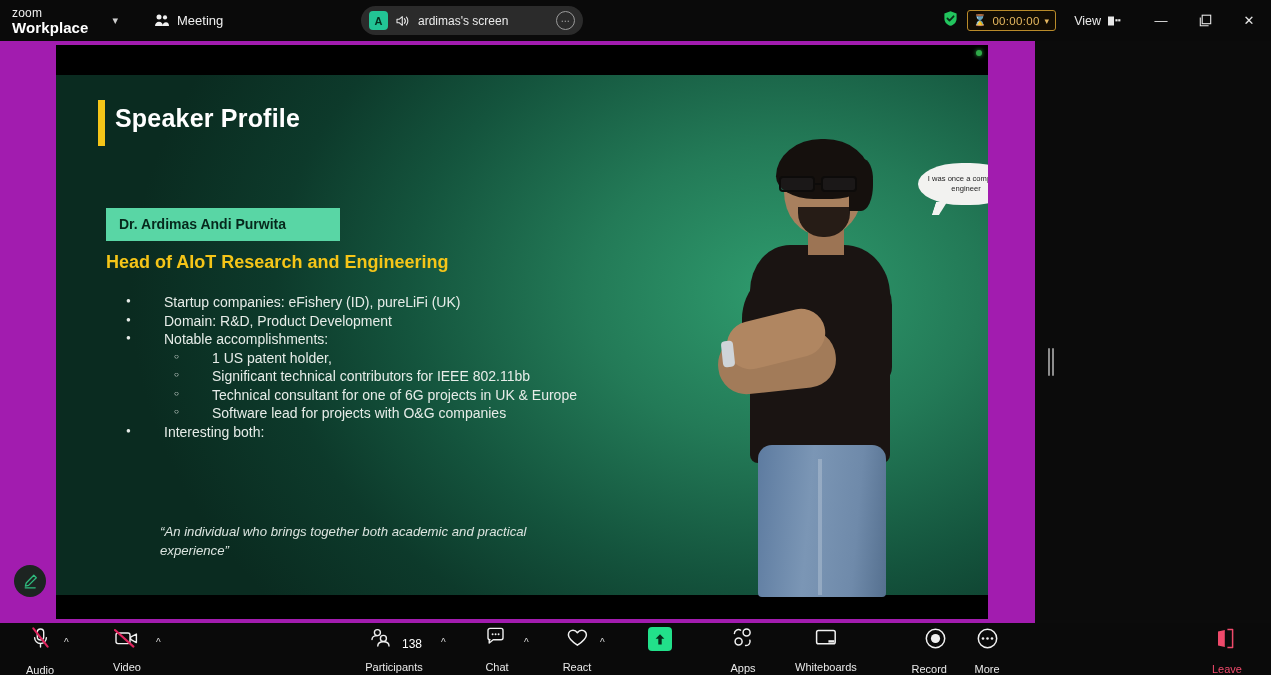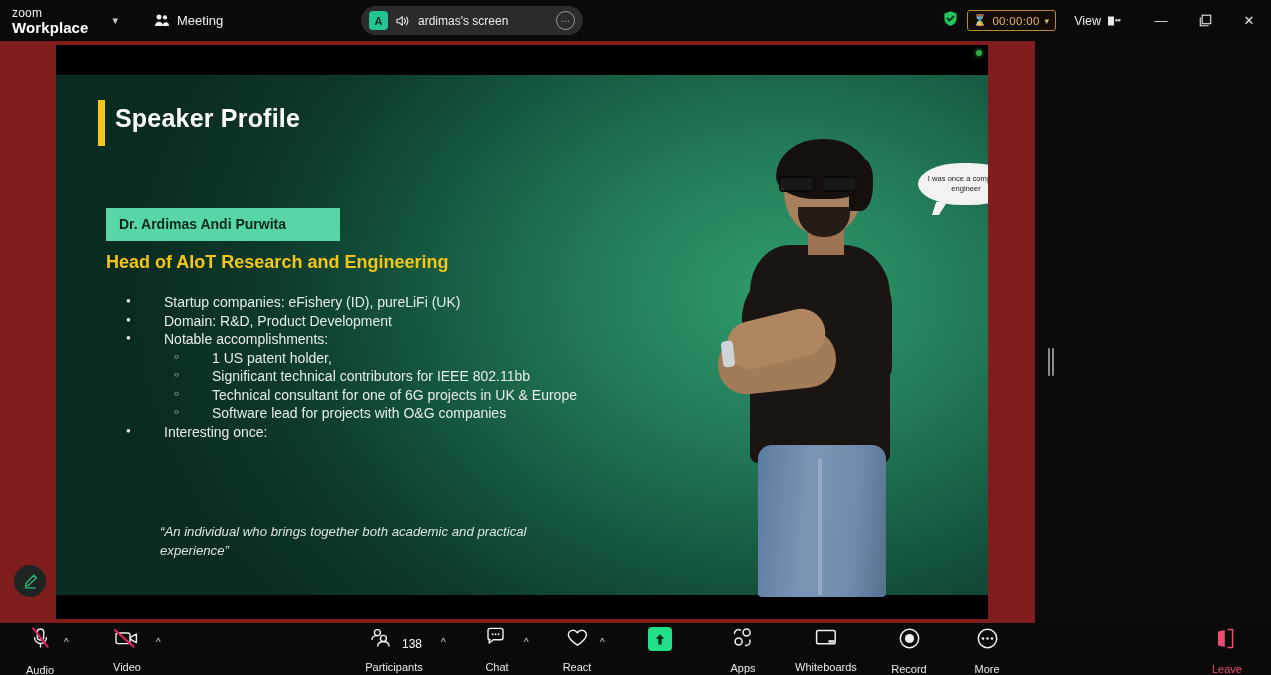--- a/index.html
+++ b/index.html
@@ -45,21 +45,21 @@
     border: 1px solid #b98b2a; border-radius: 3px; background: #120c03;
   }
   .timer .t { color: #e6b860; font-size: 11.5px; letter-spacing: .3px; }
   .timer .hg { color: #e6b860; font-size: 11px; }
   .timer .cv { color: #e6b860; font-size: 9px; }
   .viewbtn { display: flex; align-items: center; gap: 6px; margin-left: 18px; color: #eaeaea; font-size: 12.5px; }
   .wctrl { display: flex; align-items: center; margin-left: 18px; }
   .wctrl div { width: 44px; height: 41px; display: flex; align-items: center; justify-content: center; color: #e8e8e8; font-size: 13px; }
 
   
-  .stage { position: absolute; left: 0; top: 41px; width: 1035px; height: 582px; background: #7f1d1d; }
+  .stage { position: absolute; left: 0; top: 41px; width: 1035px; height: 582px; background: #a21caf; }
   .share-frame { position: absolute; left: 56px; top: 4px; width: 932px; height: 574px; background: #000; overflow: hidden; }
   .greendot { position: absolute; right: 6px; top: 5px; width: 6px; height: 6px; border-radius: 50%; background: #2faa49; box-shadow: 0 0 4px #2faa49; }
 
   .slide {
     position: absolute; left: 0; top: 30px; width: 932px; height: 520px;
     background:
       radial-gradient(ellipse 70% 95% at 78% 42%, #2f9c6e 0%, #237a57 30%, #14543d 58%, #0d3a2b 78%, #0a2b20 100%),
       linear-gradient(160deg, #133d2d 0%, #0e3326 55%, #0a2b20 100%);
   }
   .accent-bar { position: absolute; left: 42px; top: 25px; width: 7px; height: 46px; background: #f5c518; }
@@ -228,21 +228,21 @@
         <div class="role">Head of AIoT Research and Engineering</div>
 
         <div class="bullets">
           <div class="b1">Startup companies: eFishery (ID), pureLiFi (UK)</div>
           <div class="b1">Domain: R&amp;D, Product Development</div>
           <div class="b1">Notable accomplishments:</div>
           <div class="b2">1 US patent holder,</div>
           <div class="b2">Significant technical contributors for IEEE 802.11bb</div>
           <div class="b2">Technical consultant for one of 6G projects in UK &amp; Europe</div>
           <div class="b2">Software lead for projects with O&amp;G companies</div>
-          <div class="b1">Interesting once:</div>
+          <div class="b1">Interesting both:</div>
         </div>
 
         <div class="quote">“An individual who brings together both academic and practical experience”</div>
 
         <div class="person">
           <div class="p-shoulder"></div>
           <div class="p-shirt"></div>
           <div class="p-jeans"></div>
           <div class="p-jeans-l"></div>
           <div class="p-arm"></div>
@@ -367,21 +367,21 @@
     <div class="tool" style="left:788px;">
       <div class="ic">
         <svg width="25" height="21" viewBox="0 0 25 21">
           <rect x="2.6" y="3.4" width="18.6" height="13.4" rx="1.8" fill="none" stroke="#f0f0f0" stroke-width="1.5"></rect>
           <rect x="14.4" y="13.2" width="6" height="2.4" fill="#f0f0f0"></rect>
         </svg>
       </div>
       <span class="lb">Whiteboards</span>
     </div>
 
-    <div class="tool" style="left:871px;">
+    <div class="tool" style="left:871px;align-items:flex-end;">
       <div class="ic">
         <svg width="23" height="23" viewBox="0 0 23 23">
           <circle cx="11.5" cy="11.5" r="9.2" fill="none" stroke="#f0f0f0" stroke-width="1.5"></circle>
           <circle cx="11.5" cy="11.5" r="4.6" fill="#f0f0f0"></circle>
         </svg>
       </div>
       <span class="lb">Record</span>
     </div>
 
     <div class="tool" style="left:949px;">

